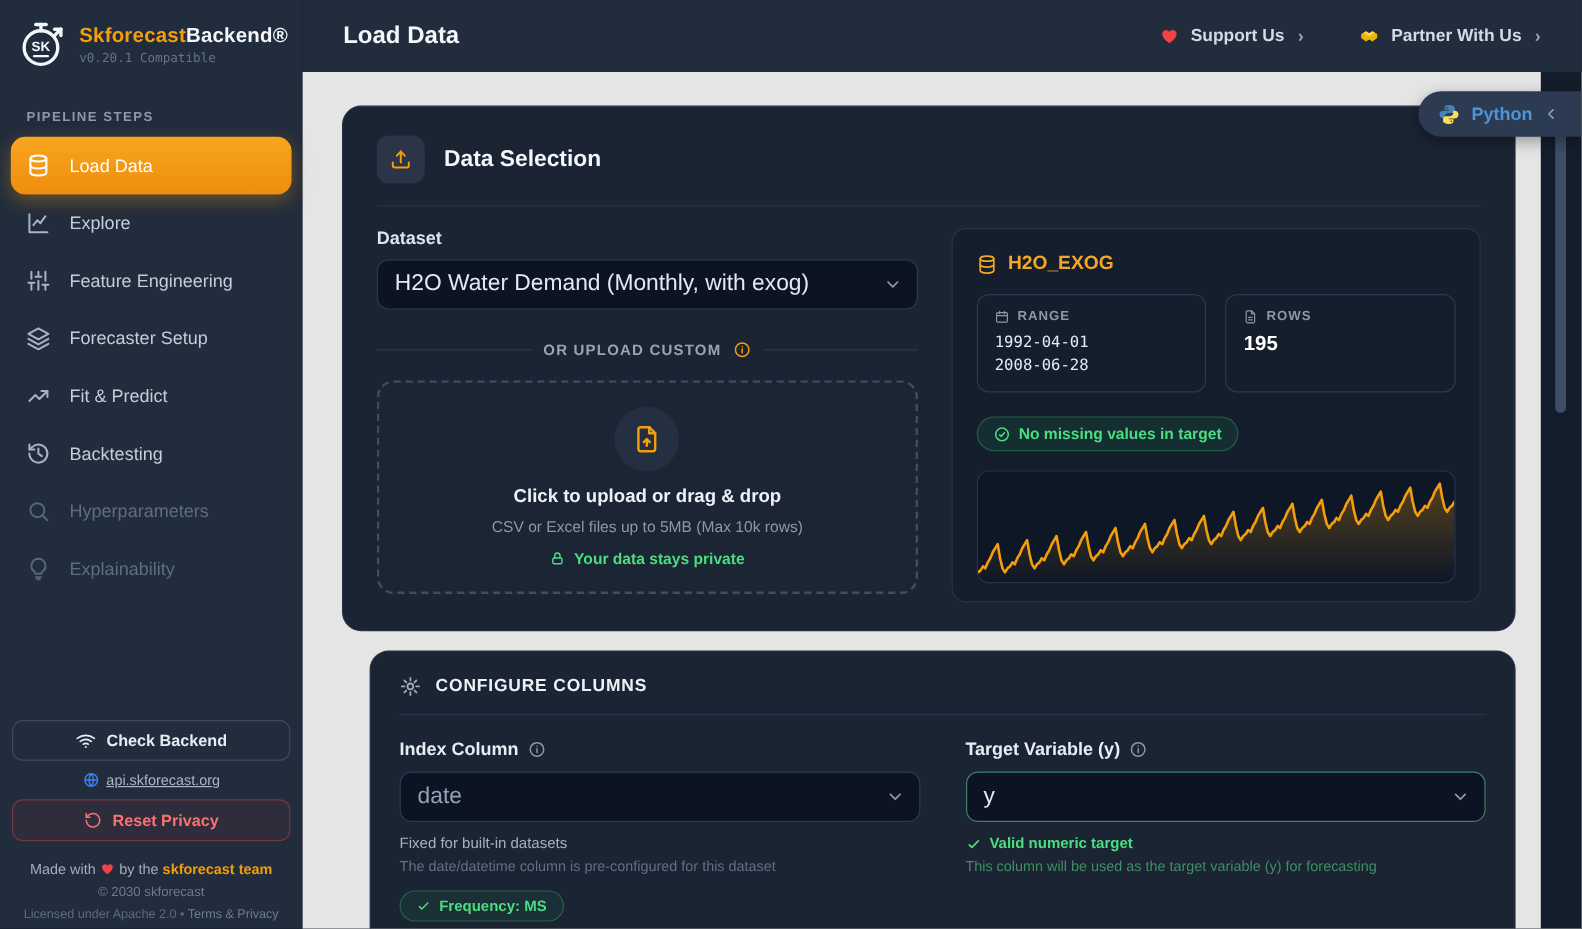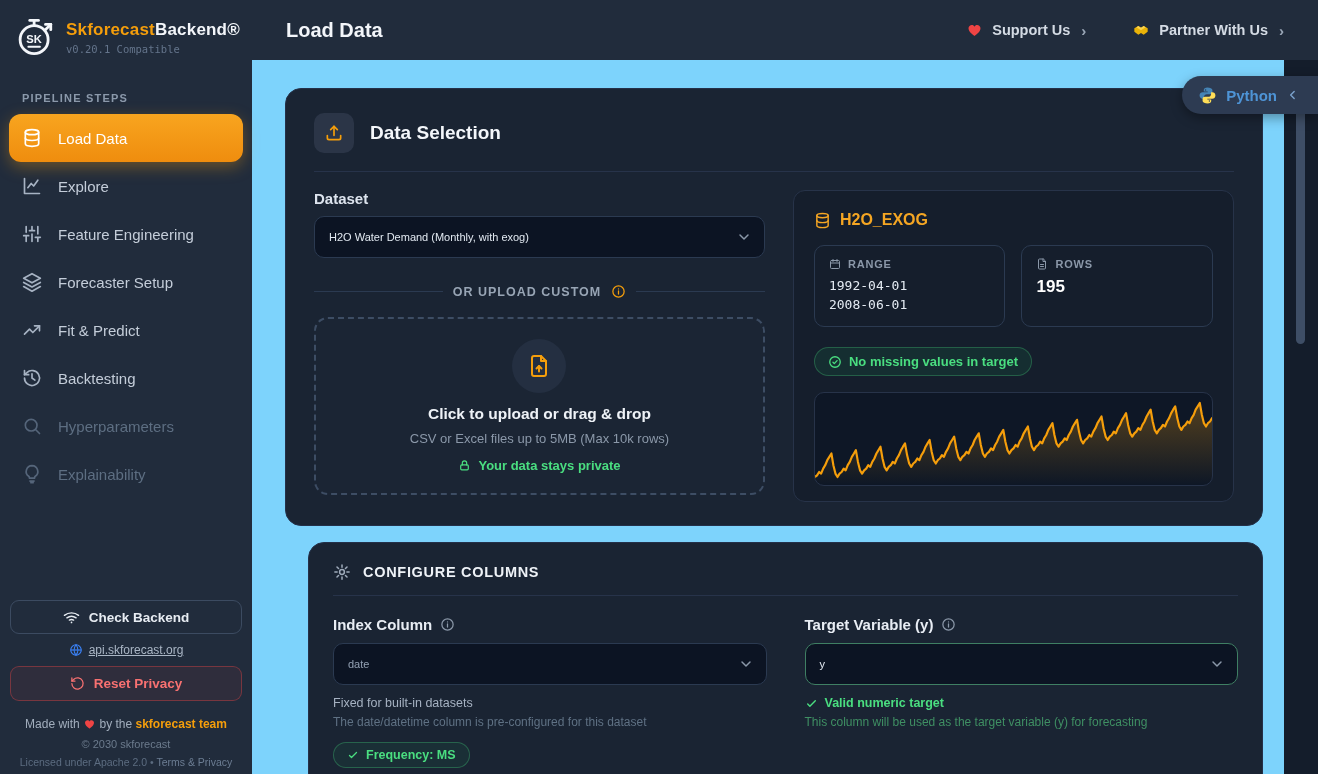--- a/index.html
+++ b/index.html
@@ -51,21 +51,21 @@
   .topbar { position:absolute; left:252px; top:0; width:1066px; height:60px;
     background:#212c3c; display:flex; align-items:center; padding:0 34px; z-index:4; }
   .page-title { font-size:20px; font-weight:700; color:#f3f6fa; }
   .top-links { margin-left:auto; display:flex; align-items:center; gap:46px; }
   .top-link { display:flex; align-items:center; gap:9px; color:#d4dbe4;
     font-size:14.5px; font-weight:600; cursor:pointer;text-align:center; }
   .top-link .chev { color:#9aa7b7; font-size:15px; margin-left:2px; }
 
   
   .content { position:absolute; left:252px; top:60px; width:1066px; height:714px;
-    background:#7dd3fc; overflow:hidden; }
+    background:#e5e5e5; overflow:hidden; }
   .scroll-gutter { position:absolute; right:0; top:0; width:34px; height:714px;
     background:#141d2b; }
   .scroll-thumb { position:absolute; right:13px; top:36px; width:9px; height:248px;
     border-radius:5px; background:#3e4e66; cursor:grab; }
 
   .python-tab { position:absolute; right:0; top:16px; height:38px; z-index:6;
     display:flex; align-items:center; gap:9px; padding:0 18px 0 16px;
     background:#2d3b52; border-radius:19px 0 0 19px; cursor:pointer;
     box-shadow:0 4px 12px rgba(0,0,0,.35); }
   .python-tab .plabel { color:#4e94d6; font-size:15px; font-weight:700; }
@@ -79,21 +79,21 @@
   .head-icon-box { width:40px; height:40px; border-radius:10px; background:#2b3547;
     display:flex; align-items:center; justify-content:center; color:#f59e0b; }
   .card-title { font-size:19px; font-weight:700; color:#f3f6fa; }
   .hdivider { border-top:1px solid #27334a; margin-top:18px; }
 
   .cols { display:flex; gap:28px; }
   .col-left { width:452px; }
   .field-label { font-size:15px; font-weight:700; color:#dde4ee; margin:18px 0 9px 0; }
   .select { position:relative; height:42px; background:#0c1423; border:1px solid #2b3a51;
     border-radius:10px; display:flex; align-items:center; padding:0 14px;
-    font-size:11px; color:#e2e9f1; cursor:pointer; }
+    font-size:19px; color:#e2e9f1; cursor:pointer; }
   .select .sel-chev { position:absolute; right:12px; color:#8b98a9; display:flex; }
   .or-divider { display:flex; align-items:center; gap:10px; margin:26px 0 18px 0; }
   .or-divider .line { flex:1; height:1px; background:#2b3a51; }
   .or-divider .or-text { font-size:12.5px; letter-spacing:1px; color:#98a5b5; font-weight:600; }
   .or-divider .info { color:#f59e0b; display:flex; }
 
   .upload-zone { height:178px; border:2px dashed #3d4d64; border-radius:14px;
     display:flex; flex-direction:column; align-items:center; justify-content:center;
     gap:8px; cursor:pointer; background:rgba(255,255,255,0.008); }
   .upload-circle { width:54px; height:54px; border-radius:50%; background:#242f41;
@@ -423,21 +423,21 @@
                   <svg class="ic" width="12" height="12" viewBox="0 0 24 24" fill="none" stroke="currentColor" stroke-width="2" stroke-linecap="round">
                       <rect x="3" y="5" width="18" height="16" rx="2"></rect>
                       <path d="M3 10h18"></path>
                       <path d="M8 3v4M16 3v4"></path>
                     </svg>
                 </span>
                 <span>RANGE</span>
               </div>
               <div class="stat-mono">
                 <div>1992-04-01</div>
-                <div>2008-06-01</div>
+                <div>2008-06-28</div>
               </div>
             </div>
             <div class="stat-box">
               <div class="stat-label">
                 <span class="sicon">
                   <svg class="ic" width="12" height="12" viewBox="0 0 24 24" fill="none" stroke="currentColor" stroke-width="2" stroke-linecap="round">
                       <path d="M14 2H7a2 2 0 0 0-2 2v16a2 2 0 0 0 2 2h10a2 2 0 0 0 2-2V7z"></path>
                       <path d="M14 2v5h5"></path>
                       <path d="M9 13h6M9 17h6"></path>
                     </svg>

